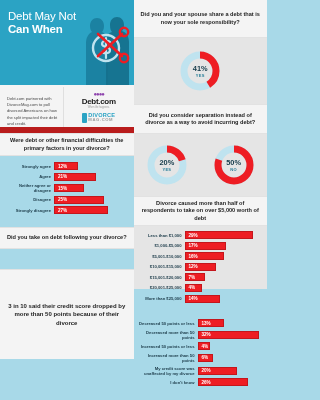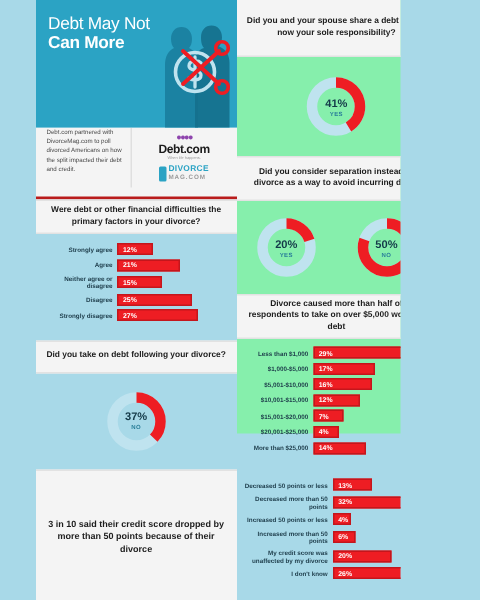--- a/index.html
+++ b/index.html
@@ -2,42 +2,42 @@
 <html><head>
 <meta charset="utf-8">
 <style>
   * { margin:0; padding:0; box-sizing:border-box; }
   html,body { width:267px; height:400px; }
   body {
     font-family:"Liberation Sans", sans-serif;
     background:#a8d9e8;
     overflow:hidden;
   }
-  .page { position:relative; width:267px; height:289px; display:flex;margin-left:24px; }
+  .page { position:relative; width:267px; height:289px; display:flex; }
   .col { width:133.5px; position:relative; }
   .col-left  { background:#a8d9e8; }
-  .col-right { background:#86efac; }
+  .col-right { background:#e5e5e5; }
 
   
   .hero {
     position:relative; height:85px; background:#2ba3c4;
     overflow:hidden;
   }
   .hero-title {
     position:absolute; left:8px; top:10px; width:96px;
     color:#ffffff; font-size:11.5px; line-height:12.6px;
     letter-spacing:-0.2px;
   }
   .hero-title .b { font-weight:bold; }
   .hero-art { position:absolute; right:-2px; top:4px; width:60px; height:82px; }
 
   
   .intro {
-    height:48px; background:#f4f4f4; display:flex; align-items:flex-start;
-    border-bottom:2px solid #b91c1c;
+    height:48px; background:#f4f4f4; display:flex; align-items:flex-end;
+    border-bottom:6px solid #b91c1c;
   }
   .intro-text {
     width:63px; padding-left:7px; font-size:4.1px; line-height:6.2px;
     color:#4a4a4a;
   }
   .intro-logos {
     flex:1; display:flex; flex-direction:column; align-items:center;
     justify-content:center; gap:4px; border-left:1px solid #dfdfdf;
     height:40px;
   }
@@ -97,21 +97,21 @@
 </head>
 <body>
 
 <div class="page">
 
   <div class="col col-left">
 
     <div class="hero">
       <div class="hero-title">
         <div>Debt May Not</div>
-        <div class="b">Can More</div>
+        <div class="b">Can When</div>
       </div>
       <svg class="hero-art" viewBox="0 0 60 82">
         <path d="M14 22c0-5 3-8 7-8s7 3 7 8c0 3-1 5-2 6 4 2 6 6 6 11v43H10V39c0-5 2-9 6-11-1-1-2-3-2-6z" fill="#1a7f9e" opacity="0.92"></path>
         <path d="M34 21c0-5 3-8 7-8s7 3 7 8c0 3-1 5-2 6 5 2 7 6 7 11v44H30V38c0-5 2-9 6-10-1-1-2-3-2-7z" fill="#15708c" opacity="0.92"></path>
         <circle cx="30" cy="44" r="13" fill="none" stroke="#bfe3ef" stroke-width="2.4"></circle>
         <path d="M34 38c-2-2-8-2-8 2s8 2 8 6-6 4-8 2M30 34v20" stroke="#bfe3ef" stroke-width="2.2" fill="none" stroke-linecap="round"></path>
         <path d="M46 30 22 52" stroke="#ee1d23" stroke-width="2.6" stroke-linecap="round"></path>
         <path d="M46 52 22 30" stroke="#ee1d23" stroke-width="2.6" stroke-linecap="round"></path>
         <circle cx="48" cy="28" r="4.2" fill="none" stroke="#ee1d23" stroke-width="2.4"></circle>
         <circle cx="48" cy="54" r="4.2" fill="none" stroke="#ee1d23" stroke-width="2.4"></circle>
@@ -181,30 +181,20 @@
             </div>
           </div>
       </div>
     </div>
 
     <div class="qband" style="height:22px;margin-top:3px">
       <p>Did you take on debt following your divorce?</p>
     </div>
 
     <div class="donuts" style="padding-top:10px;padding-bottom:10px">
-      <div class="donut">
-        <svg viewBox="0 0 44 44">
-          <circle cx="22" cy="22" r="16" fill="none" stroke="#bfe3ef" stroke-width="7"></circle>
-          <circle cx="22" cy="22" r="16" fill="none" stroke="#ee1d23" stroke-width="7" stroke-dasharray="37.2 100.5" transform="rotate(-90 22 22)"></circle>
-        </svg>
-        <div class="donut-cap">
-          <div class="donut-pct">37%</div>
-          <div class="donut-lbl">NO</div>
-        </div>
-      </div>
     </div>
 
     <div class="statpanel">
       <p>3 in 10 said their credit score dropped by more than 50 points because of their divorce</p>
     </div>
   </div>
 
   <div class="col col-right">
 
     <div class="qband" style="height:38px;border-top:none">

